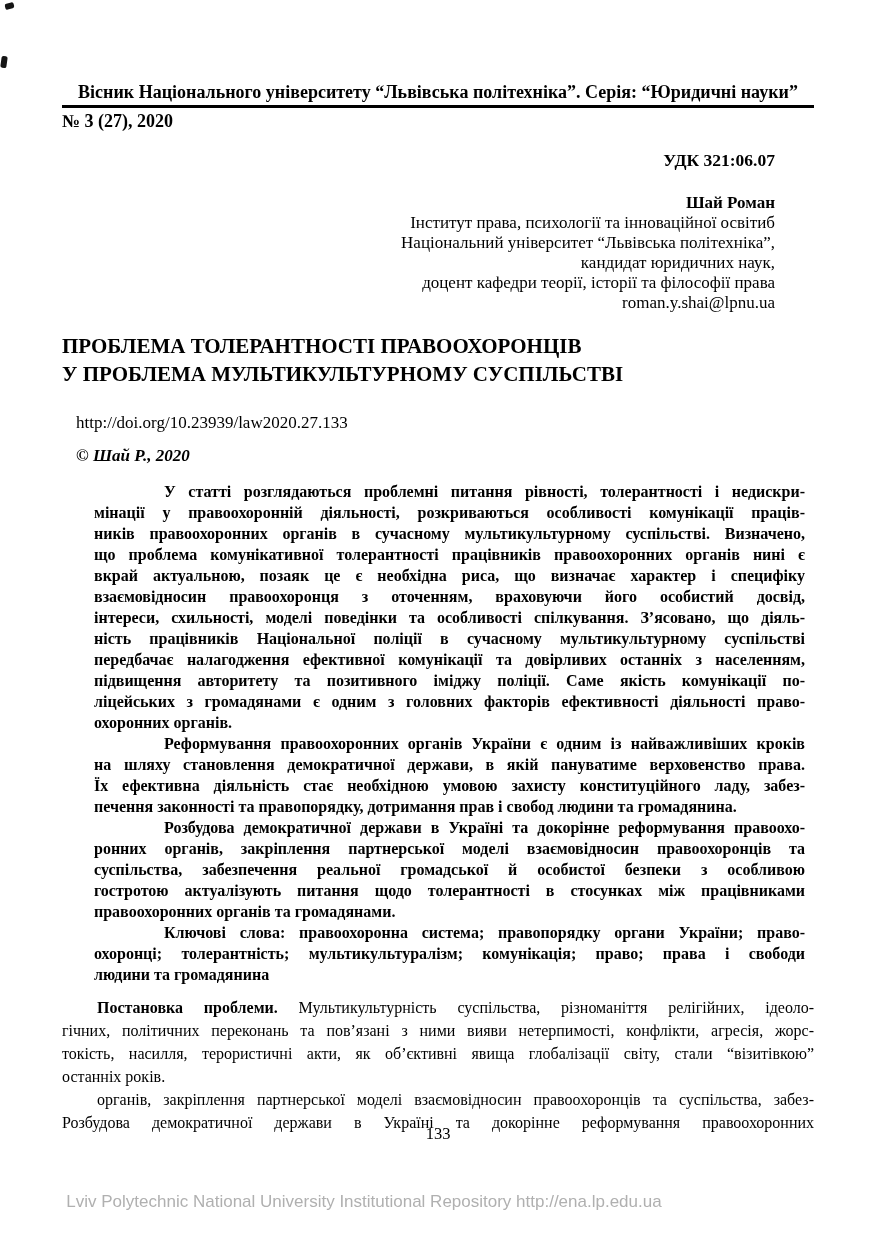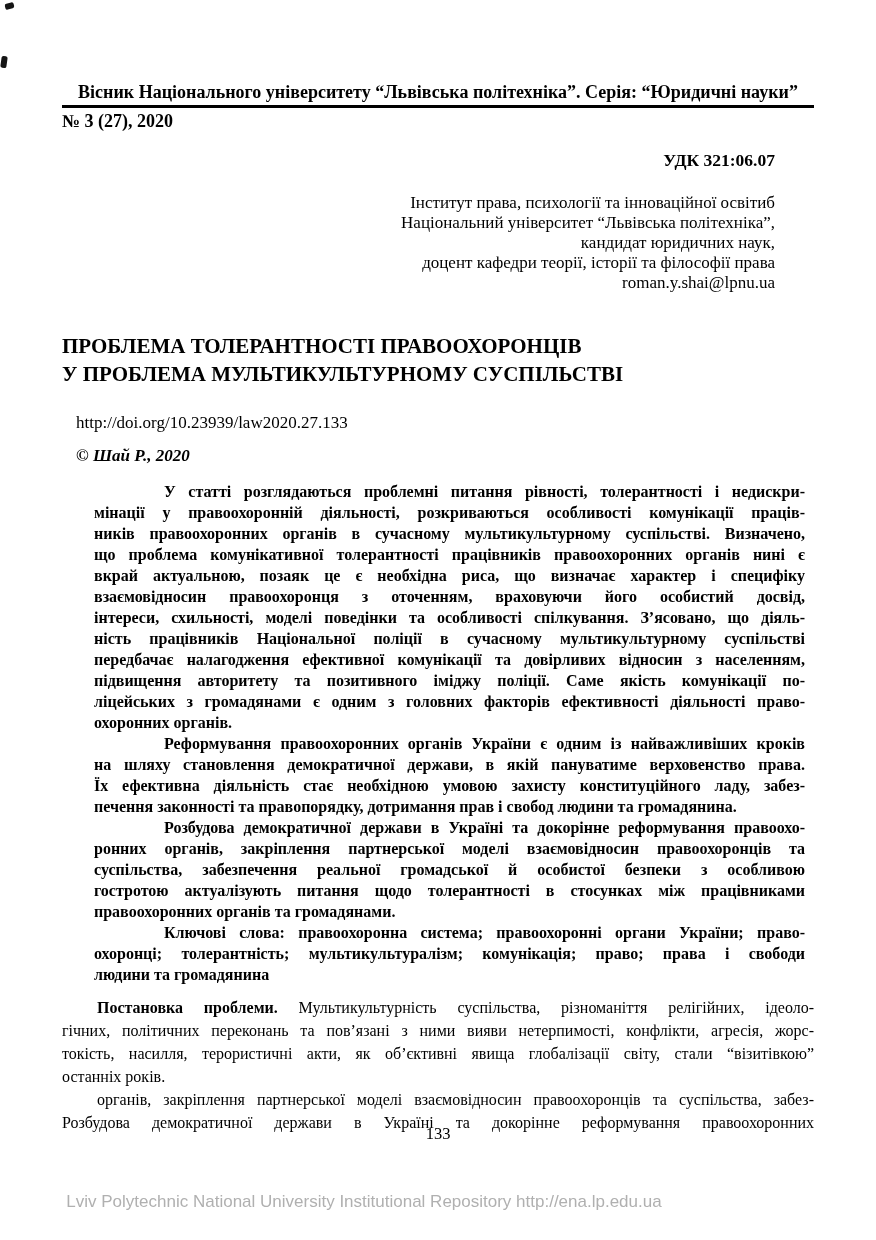--- a/index.html
+++ b/index.html
@@ -78,20 +78,21 @@
   <div class="speck speck1"></div>
   <div class="speck speck2"></div>
 
   <div class="hline">Вісник Національного університету “Львівська політехніка”. Серія: “Юридичні науки”</div>
   <div class="hrule"></div>
   <div class="issue">№ 3 (27), 2020</div>
 
   <div class="udk">УДК 321:06.07</div>
 
   <div class="author">
+    <div class="name">Шай Роман</div>
     <div>Інститут права, психології та інноваційної освітиб</div>
     <div>Національний університет  “Львівська політехніка”,</div>
     <div>кандидат юридичних наук,</div>
     <div>доцент кафедри теорії, історії та філософії права</div>
     <div>roman.y.shai@lpnu.ua</div>
   </div>
 
   <h1 class="title">
     <div>ПРОБЛЕМА ТОЛЕРАНТНОСТІ ПРАВООХОРОНЦІВ</div>
     <div>У ПРОБЛЕМА МУЛЬТИКУЛЬТУРНОМУ СУСПІЛЬСТВІ</div>
@@ -103,40 +104,40 @@
   <div class="abstract">
     <div class="para">
         <div class="ln">У статті розглядаються проблемні питання рівності, толерантності і недискри-</div>
         <div class="ln">мінації у правоохоронній діяльності, розкриваються особливості комунікації праців-</div>
         <div class="ln">ників правоохоронних органів в сучасному мультикультурному суспільстві. Визначено,</div>
         <div class="ln">що проблема комунікативної толерантності працівників правоохоронних органів нині є</div>
         <div class="ln">вкрай актуальною, позаяк це є необхідна риса, що визначає характер і специфіку</div>
         <div class="ln">взаємовідносин правоохоронця з оточенням, враховуючи його особистий досвід,</div>
         <div class="ln">інтереси, схильності, моделі поведінки та особливості спілкування. З’ясовано, що діяль-</div>
         <div class="ln">ність працівників Національної поліції в сучасному мультикультурному суспільстві</div>
-        <div class="ln">передбачає налагодження ефективної комунікації та довірливих відносин з населенням,</div>
+        <div class="ln">передбачає налагодження ефективної комунікації та довірливих останніх з населенням,</div>
         <div class="ln">підвищення авторитету та позитивного іміджу поліції. Саме якість комунікації по-</div>
         <div class="ln">ліцейських з громадянами є одним з головних факторів ефективності діяльності право-</div>
         <div class="ln">охоронних органів.</div>
       </div>
     <div class="para">
         <div class="ln">Реформування правоохоронних органів України є одним із найважливіших кроків</div>
         <div class="ln">на шляху становлення демократичної держави, в якій пануватиме верховенство права.</div>
         <div class="ln">Їх ефективна діяльність стає необхідною умовою захисту конституційного ладу, забез-</div>
         <div class="ln">печення законності та правопорядку, дотримання прав і свобод людини та громадянина.</div>
       </div>
     <div class="para">
         <div class="ln">Розбудова демократичної держави в Україні та докорінне реформування правоохо-</div>
         <div class="ln">ронних органів, закріплення партнерської моделі взаємовідносин правоохоронців та</div>
         <div class="ln">суспільства, забезпечення реальної громадської й особистої безпеки з особливою</div>
         <div class="ln">гостротою актуалізують питання щодо толерантності в стосунках між працівниками</div>
         <div class="ln">правоохоронних органів та громадянами.</div>
       </div>
     <div class="para">
-        <div class="ln">Ключові слова: правоохоронна система; правоохоронні органи України; право-</div>
+        <div class="ln">Ключові слова: правоохоронна система; правопорядку органи України; право-</div>
         <div class="ln">охоронці; толерантність; мультикультуралізм; комунікація; право; права і свободи</div>
         <div class="ln">людини та громадянина</div>
       </div>
   </div>
 
   <div class="mainsec">
     <div class="para bpara">
       <div class="ln">
         <span class="bold">Постановка проблеми.</span>
         <span>Мультикультурність суспільства, різноманіття релігійних, ідеоло-</span>

